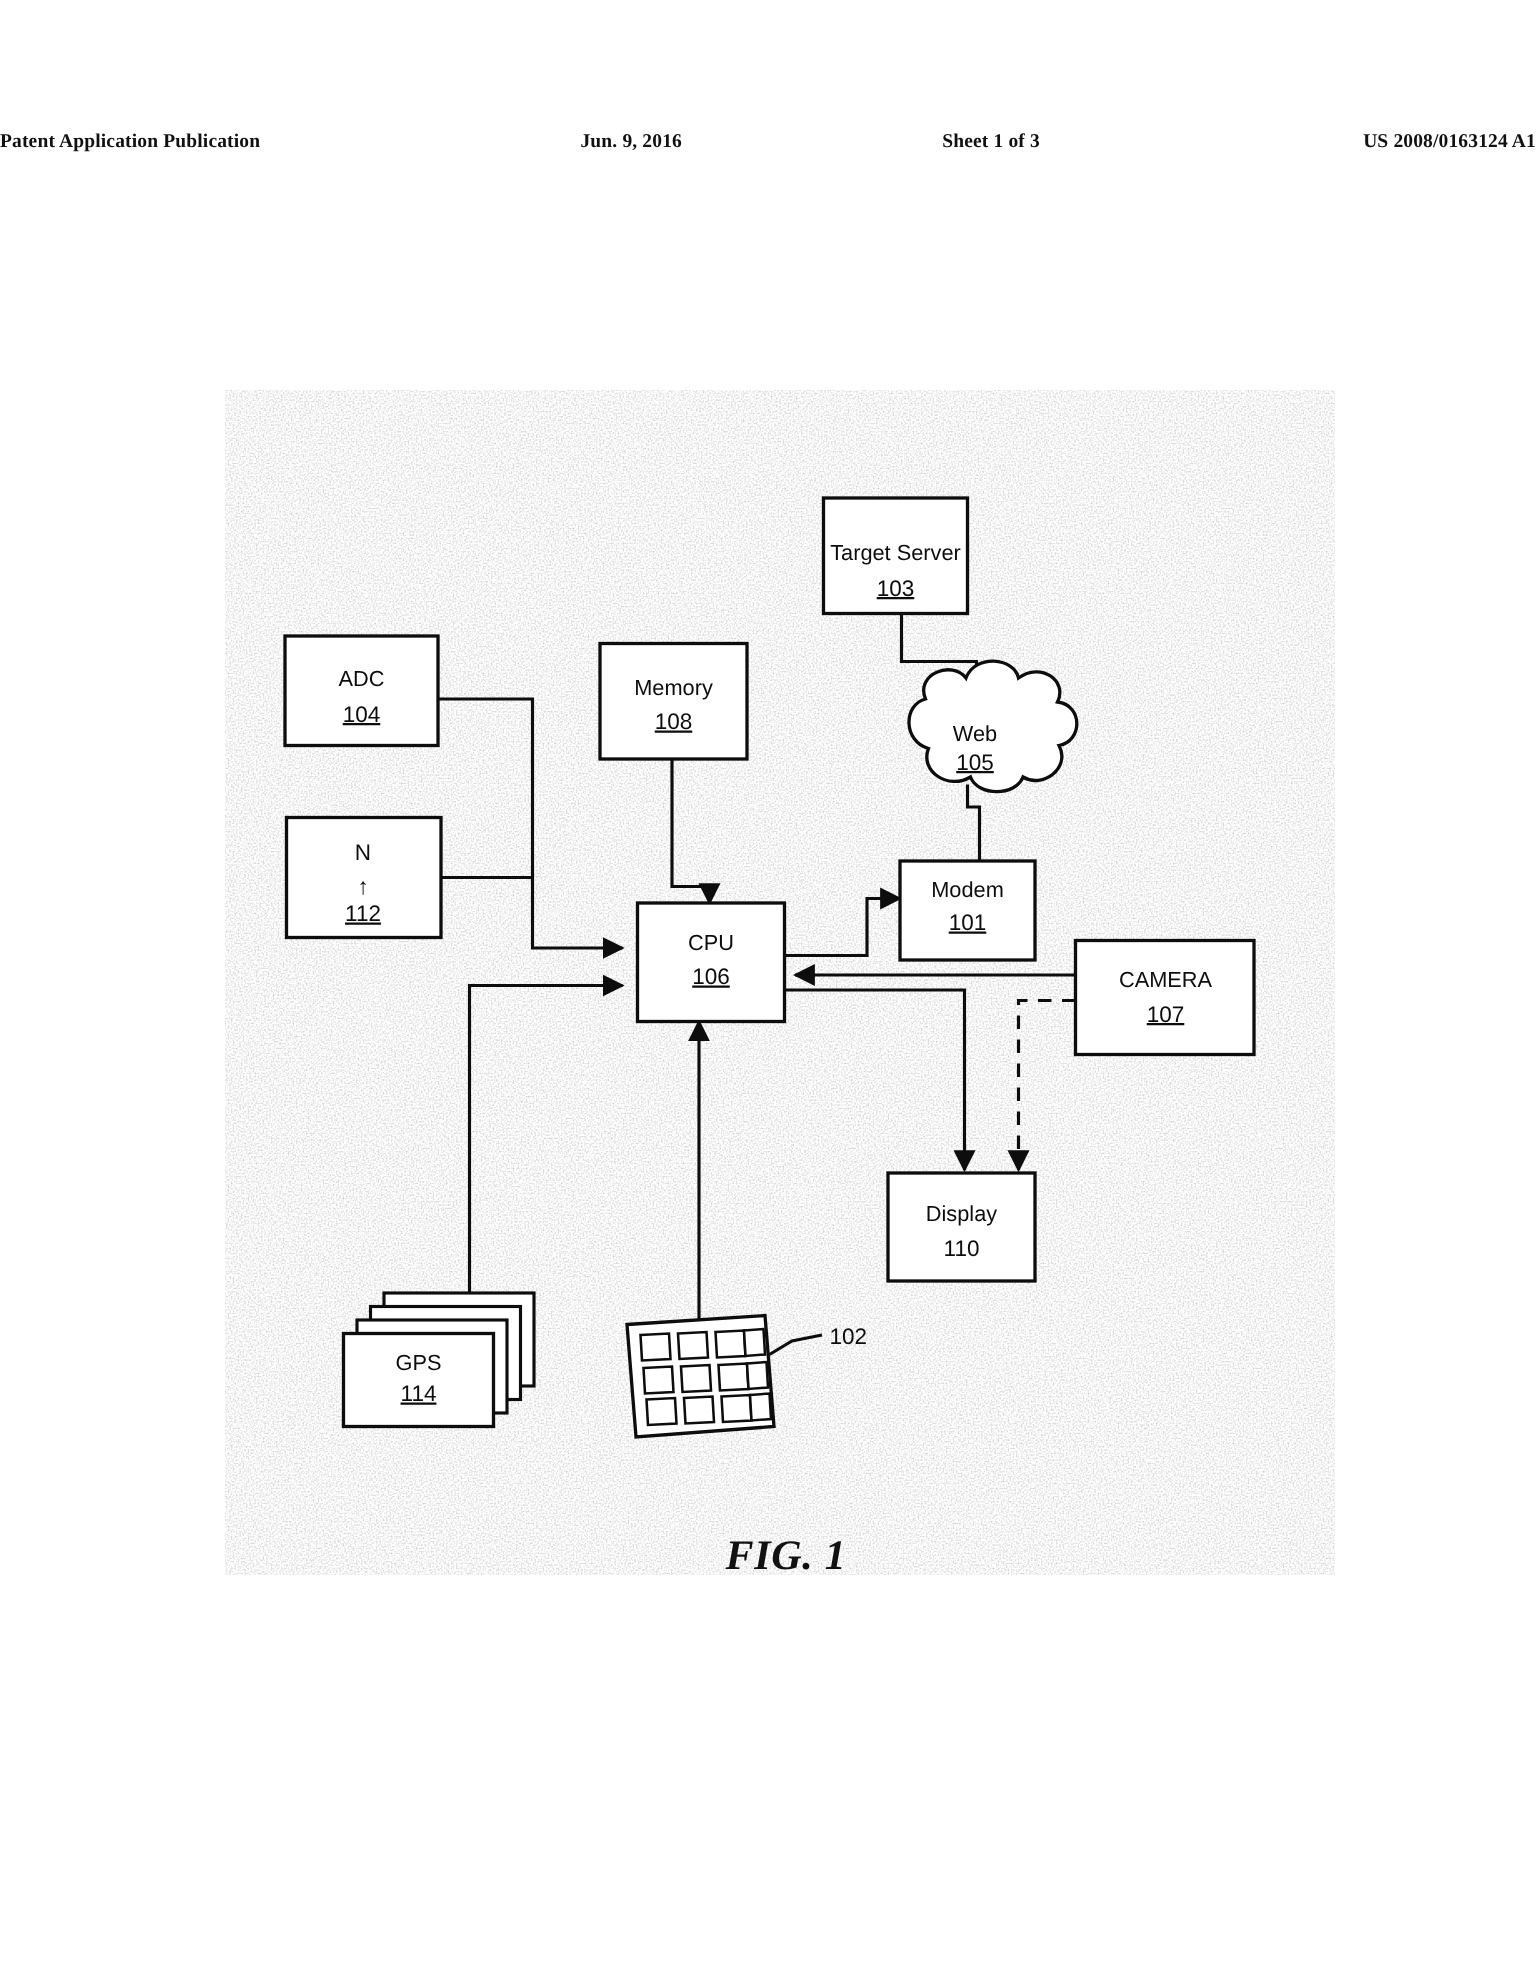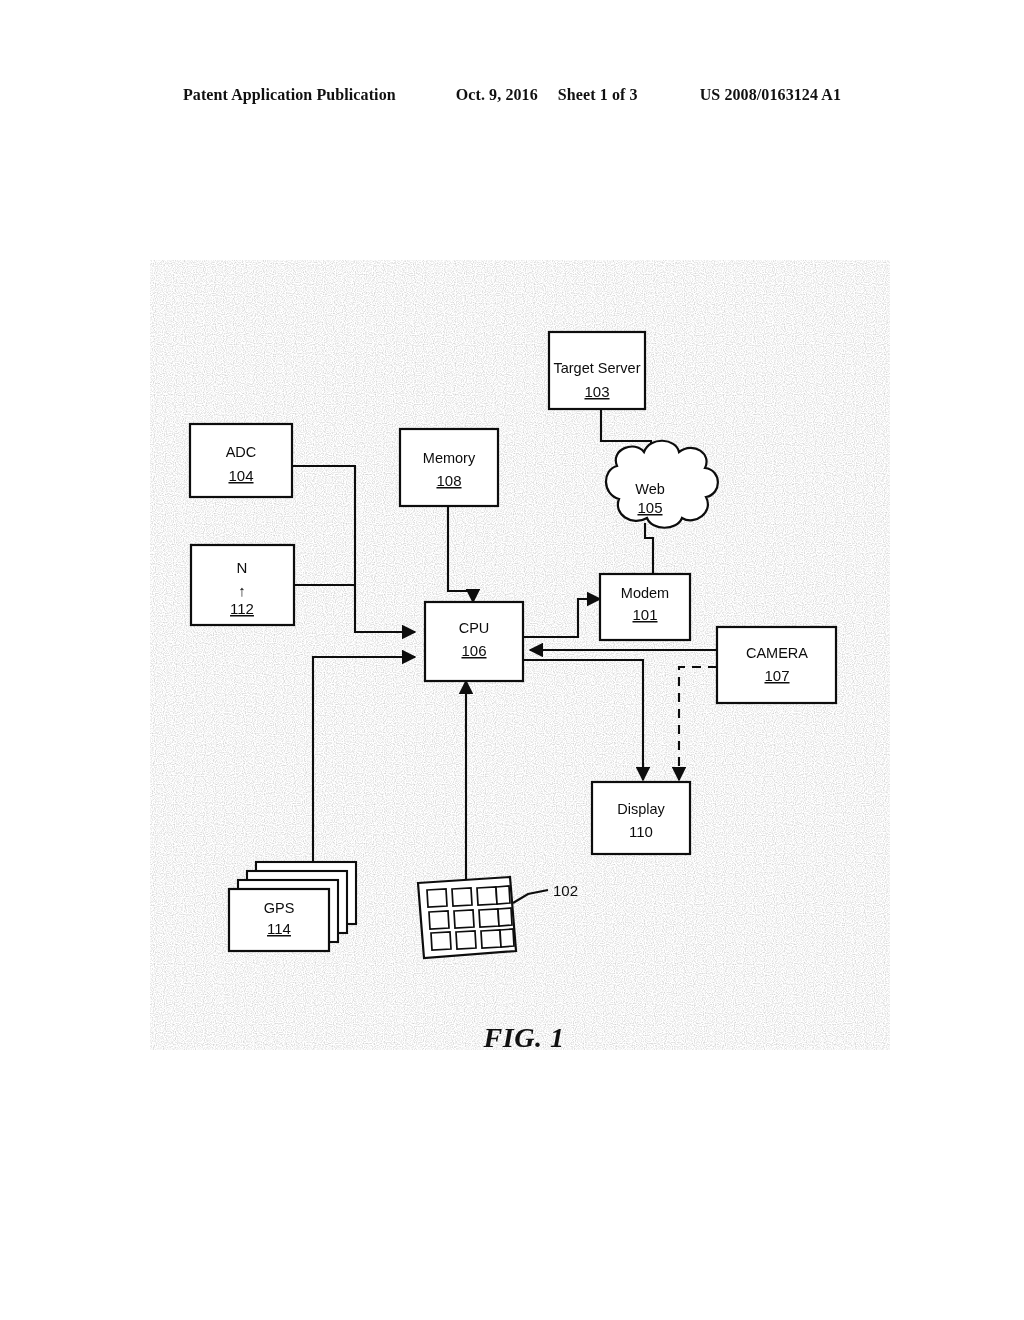--- a/index.html
+++ b/index.html
@@ -15,25 +15,25 @@
     overflow: hidden;
   }
 
   
   #page-header {
     position: absolute;
     left: 0;
     top: 86px;
     width: 1024px;
     display: flex;
-    justify-content: center;
+    justify-content: space-between;
     align-items: baseline;
     font-family: "Liberation Serif", serif;
     font-weight: bold;
-    font-size: 16px;
+    font-size: 13px;
     color: #111;
     letter-spacing: 0.1px;
   }
   #page-header .seg { white-space: nowrap; }
   #page-header .gap-a { display:inline-block; width: 60px; }
   #page-header .gap-b { display:inline-block; width: 20px; }
   #page-header .gap-c { display:inline-block; width: 62px; }
 
   
   #figure {
@@ -68,21 +68,21 @@
   .nnum   { font-size: 15px; }
   .ref    { font-size: 15px; }
   .compass-n { font-size: 15px; }
 </style>
 </head>
 <body>
 
 <div id="page-header">
   <span class="seg">Patent Application Publication</span>
   <span class="gap-a"></span>
-  <span class="seg">Oct. 9, 2016</span>
+  <span class="seg">Jun. 9, 2016</span>
   <span class="gap-b"></span>
   <span class="seg">Sheet 1 of 3</span>
   <span class="gap-c"></span>
   <span class="seg">US 2008/0163124 A1</span>
 </div>
 
 <div id="figure">
 <svg width="1024" height="1320" viewBox="0 0 1024 1320" xmlns="http://www.w3.org/2000/svg">
   <defs>
     <marker id="arrow" viewBox="0 0 10 10" refX="9" refY="5" markerWidth="7" markerHeight="7" orient="auto-start-reverse">

